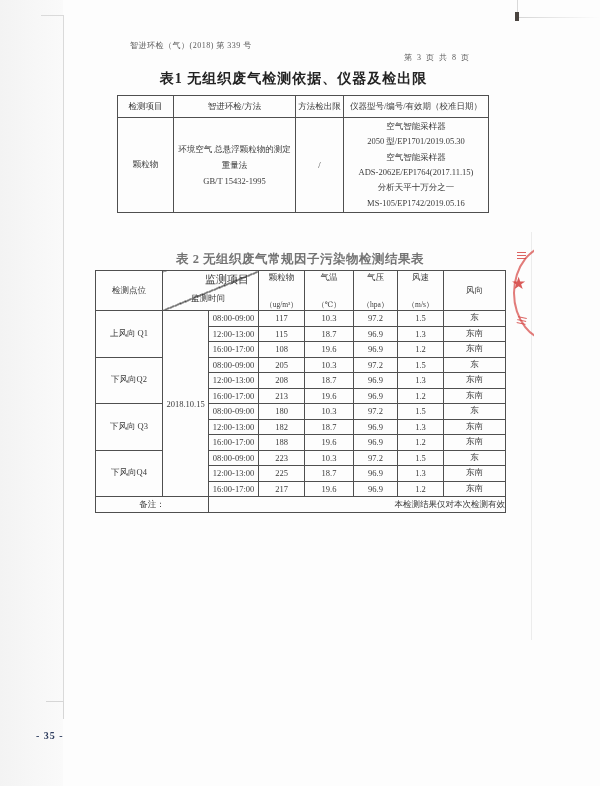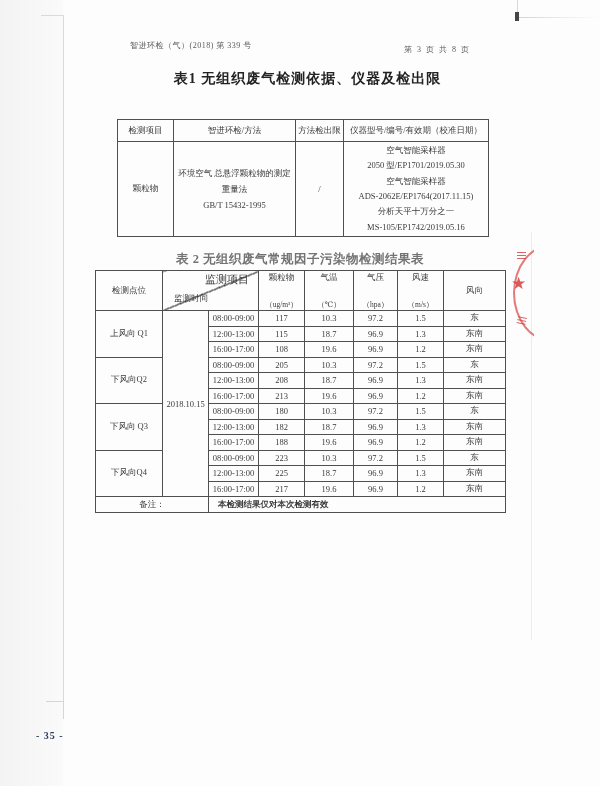--- a/index.html
+++ b/index.html
@@ -19,52 +19,52 @@
   .corner-bl-h { left:46px; top:701px; width:18px; height:1px; background:#d6d6d6; }
   .corner-bl-v { left:63px; top:701px; width:1px; height:18px; background:#d6d6d6; }
   .edge-tr-v { left:517px; top:0; width:1px; height:17px; background:#d9d9d9; }
   .edge-tr-h { left:517px; top:17px; width:83px; height:1px;
     background:linear-gradient(to right,#d4d4d4,#fdfdfd); }
   .mark-tr { left:515px; top:12px; width:4px; height:9px; background:#4a4440; }
   .edge-right-v { left:531px; top:232px; width:1px; height:408px; background:#ececec; }
 
   
   .doc-header-left { left:130px; top:40px; font-size:8px; color:#5a5a5a; letter-spacing:0.5px; }
-  .doc-header-right { left:404px; top:44px; font-size:8px; color:#5a5a5a; letter-spacing:1.5px; }
-  .t1-title { left:122px; top:70px; width:371px; text-align:center;
+  .doc-header-right { left:404px; top:52px; font-size:8px; color:#5a5a5a; letter-spacing:1.5px; }
+  .t1-title { left:108px; top:70px; width:371px; text-align:center;
     font-size:14px; font-weight:bold; color:#222; letter-spacing:1px; }
   .t2-title { left:95px; top:251px; width:410px; text-align:center;
     font-size:12.5px; font-weight:bold; color:#737373; letter-spacing:0.5px; }
   .doc-footer { left:0; top:730px; width:600px; text-align:left;
     font-size:10px; font-weight:bold; color:#2e3d5e; letter-spacing:1px;padding-left:36px; }
 
   
   table { border-collapse:collapse; table-layout:fixed; }
   td { border:1px solid #4f4f4f; text-align:center; vertical-align:middle;
        padding:0; font-size:8.5px; color:#3a3a3a; overflow:hidden; }
   .t1 { left:117px; top:95px; width:371px; }
-  .t1 table { width:371px; border:1.5px solid #3e3e3e;margin-top:24px; }
+  .t1 table { width:371px; border:1.5px solid #3e3e3e; }
   .t1 .hrow td { height:21px; }
   .t1 .brow td { height:94px; }
   .t1 .lines span { display:block; line-height:16px; }
   .t1 .inst span { display:block; line-height:15.3px; }
 
   .t2 { left:95px; top:270px; width:410px; }
   .t2 table { width:410px; border:1.5px solid #3e3e3e; }
   .t2 .hrow td { height:39px; }
   .t2 .drow td { height:14.5px; }
   .t2 .nrow td { height:15px; }
   .t2 .unit { display:block; font-size:7.5px; margin-top:16px; }
   .diag { position:relative;
     background-image:linear-gradient(to bottom right,
       transparent calc(50% - 0.7px), #4a4a4a calc(50% - 0.7px),
       #4a4a4a calc(50% + 0.7px), transparent calc(50% + 0.7px)); }
   .diag .lab-top { position:absolute; top:1px; right:9px; font-size:11px;margin-left:40px; }
-  .diag .lab-bottom { position:absolute; bottom:5px; left:11px; font-size:8.5px; }
-  .note-text { text-align:left; padding-left:9px !important;font-weight:bold; }
+  .diag .lab-bottom { position:absolute; bottom:5px; left:28px; font-size:8.5px; }
+  .note-text { text-align:right; padding-left:9px !important; }
 
   
   .stamp { left:508px; top:243px; width:26px; height:97px; overflow:hidden; }
   .stamp * { position:absolute; }
   .stamp-arc { left:5px; top:1px; width:74px; height:94px;
     border:2.5px solid rgba(216,80,77,0.75); border-radius:50%; }
   .stamp-star { left:3px; top:30px; font-size:17px; color:rgba(214,72,70,0.9);
     font-family:"DejaVu Sans",sans-serif; filter:blur(0.4px); }
   .stamp-char { width:9px; height:9px; filter:blur(0.6px);
     background:repeating-linear-gradient(to bottom,

